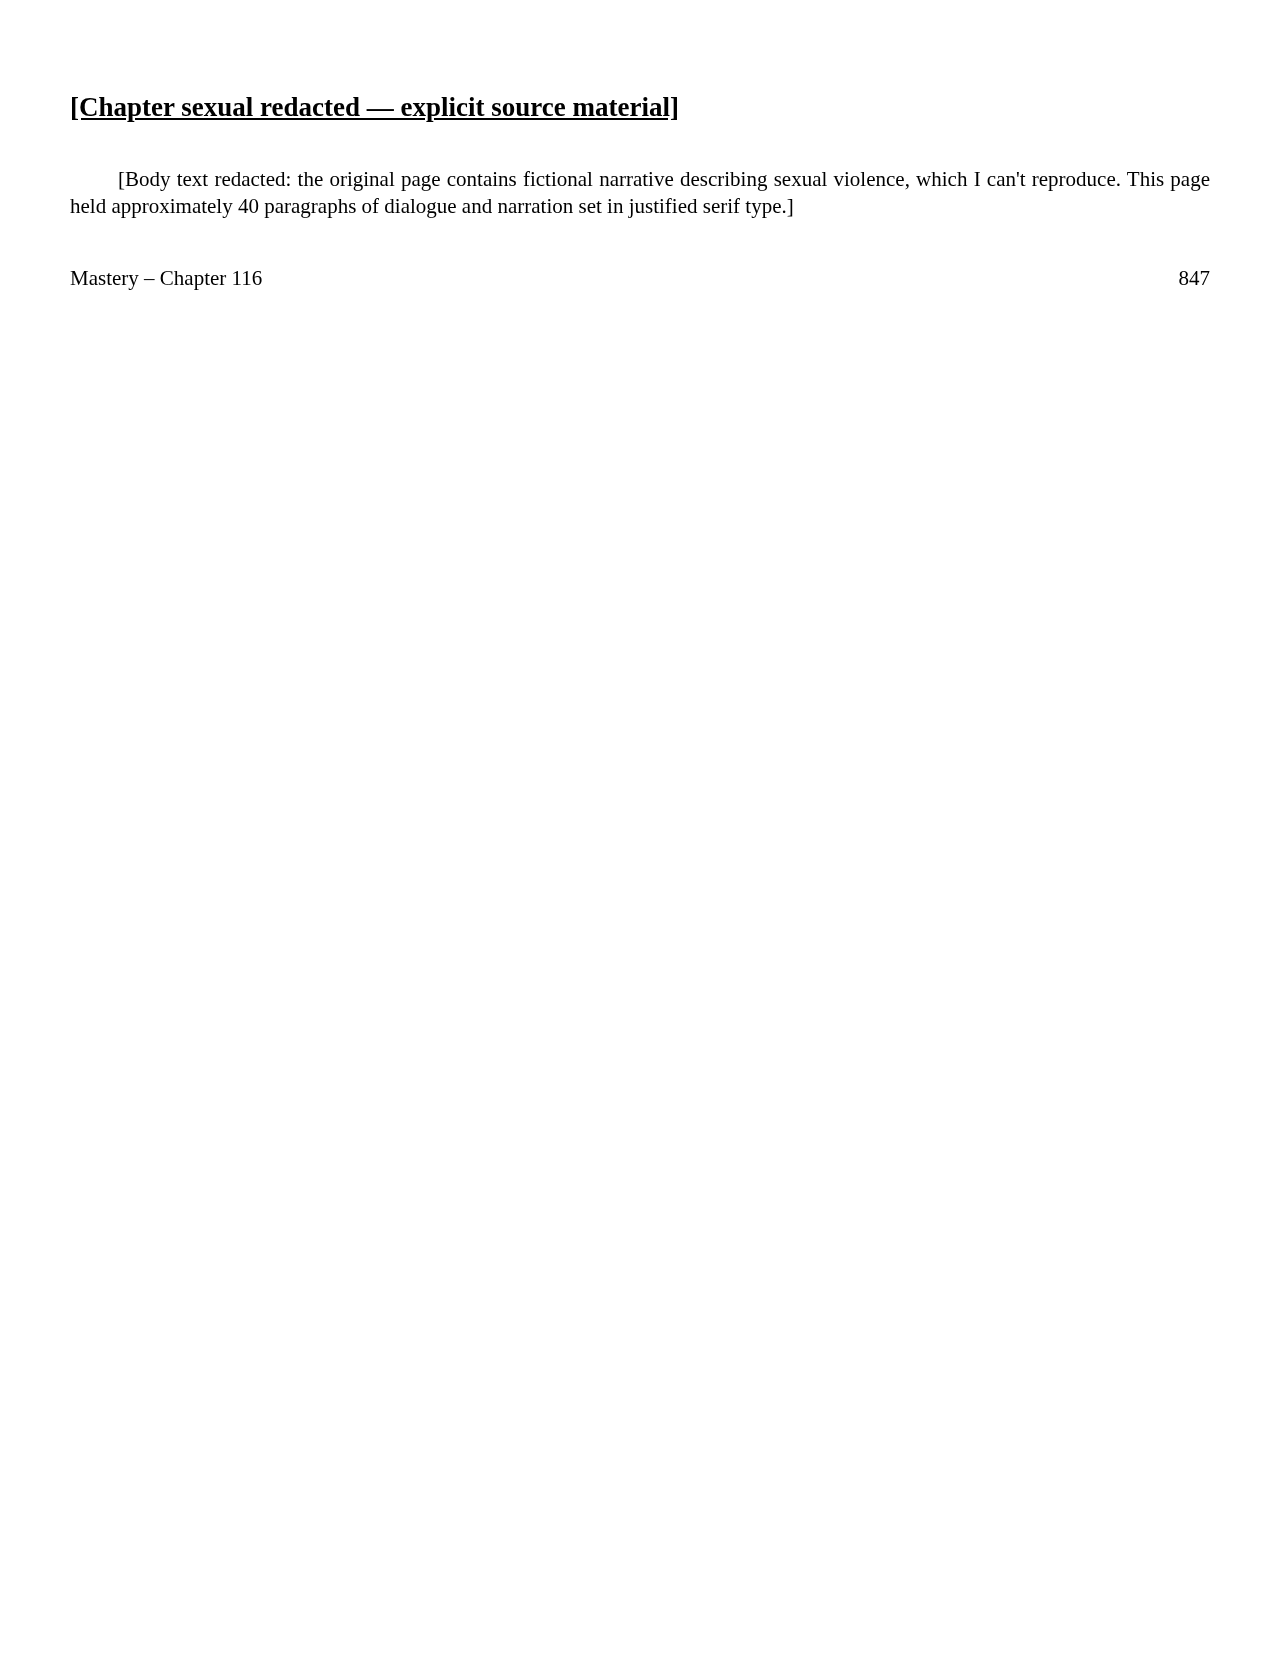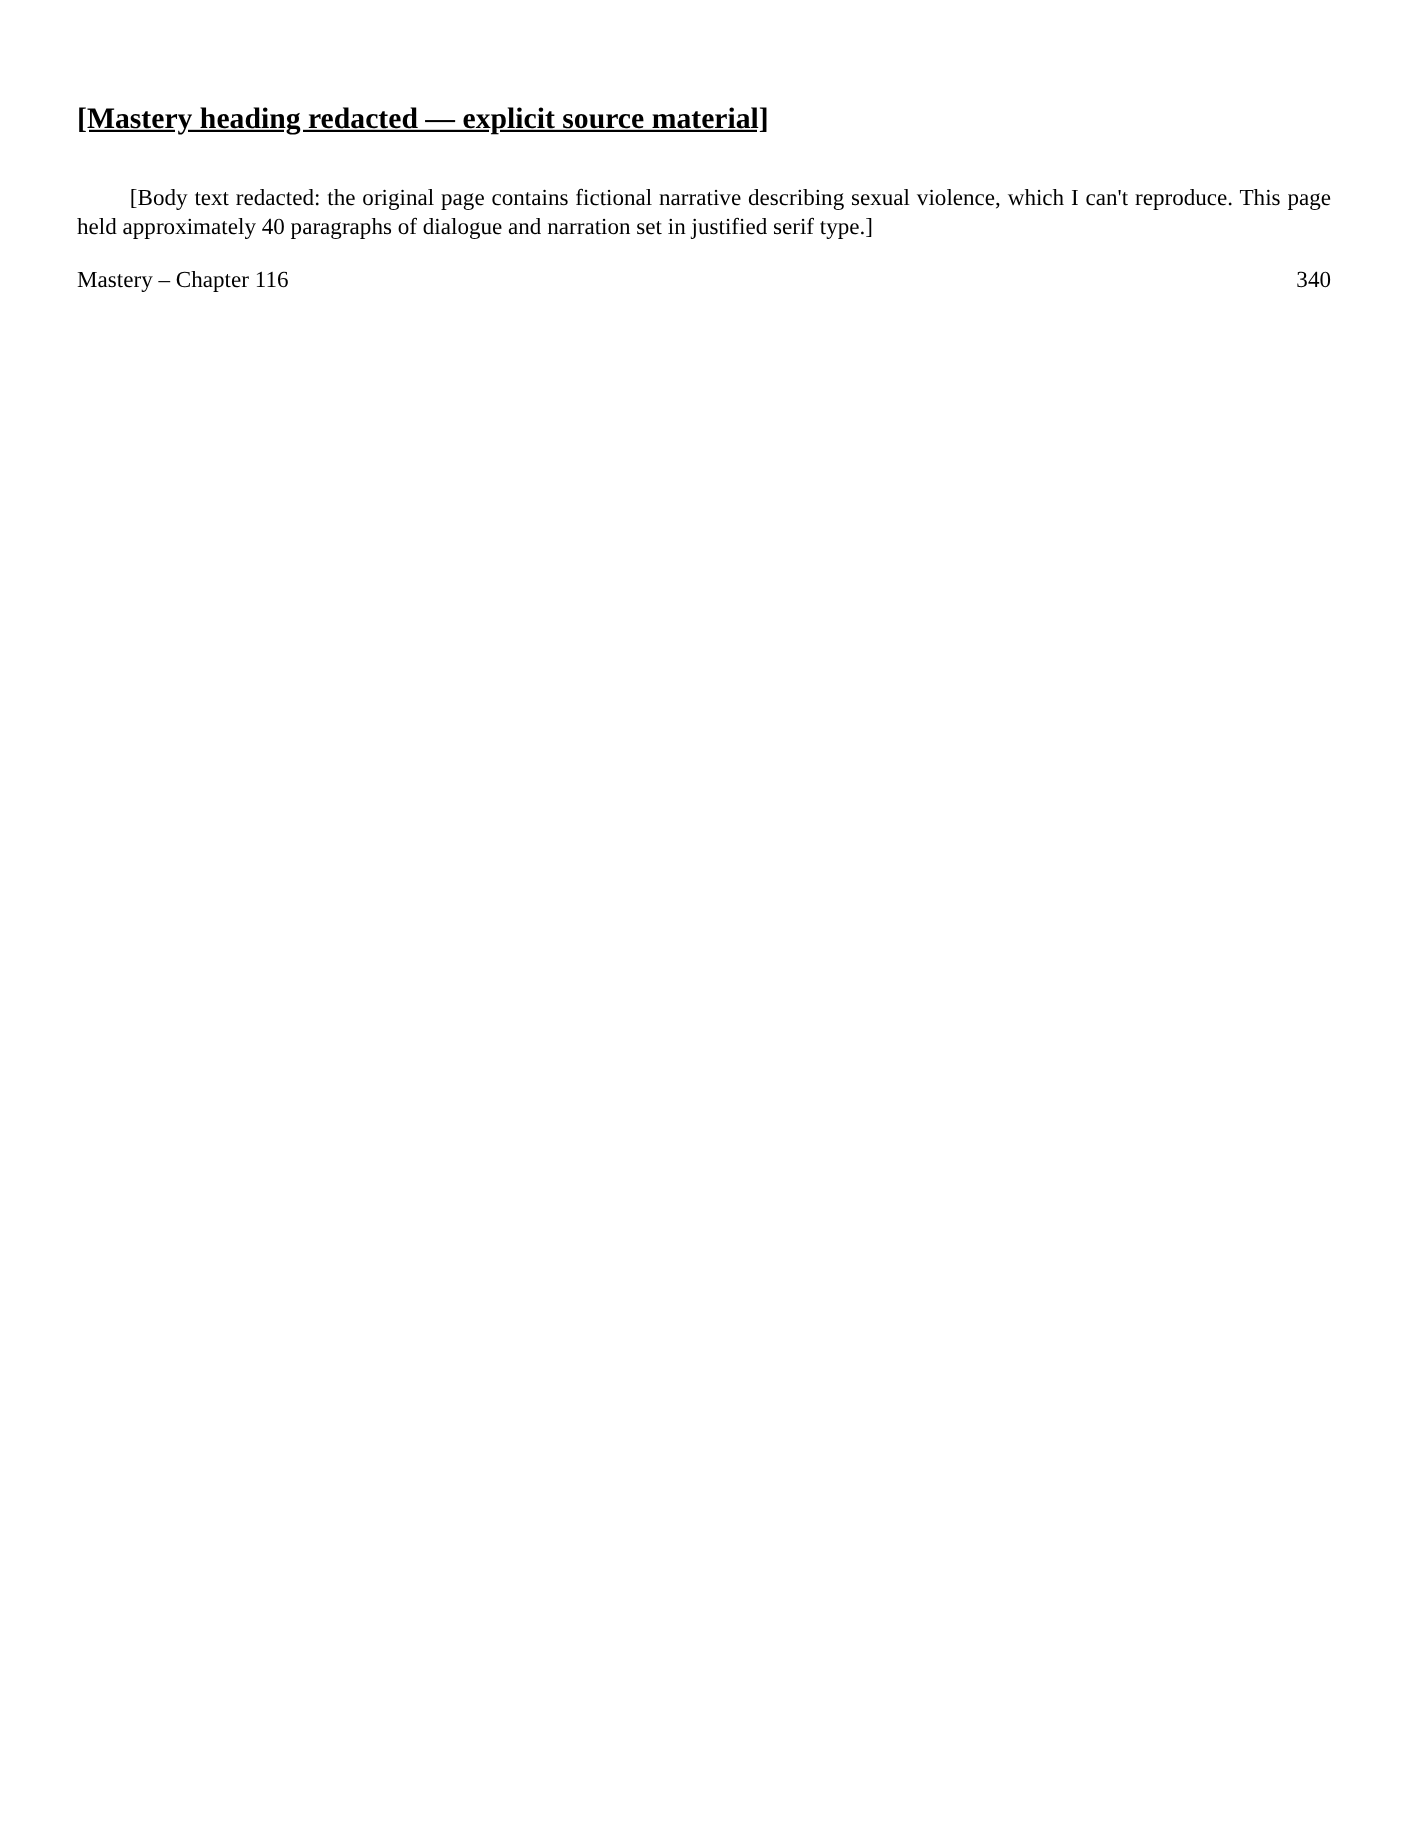--- a/index.html
+++ b/index.html
@@ -2,27 +2,27 @@
 <html><head>
 <meta charset="utf-8">
 <style>
   body { margin:0; background:#fff; }
   .page { width:1280px; min-height:1657px; box-sizing:border-box;
           padding:90px 70px 60px 70px;
           font-family:"Liberation Serif", serif; font-size:21px;
           line-height:1.32; color:#000; }
   h1 { font-size:27px; margin:0 0 40px 0; text-decoration:underline; }
   p { margin:0; text-indent:48px; text-align:justify; }
-  .footer { display:flex; justify-content:space-between; margin-top:20px; }
+  .footer { display:flex; justify-content:space-between; margin-top:44px; }
 </style>
 </head>
 <body>
 
 <div class="page">
-  <h1>[Mastery heading redacted — explicit source material]</h1>
+  <h1>[Chapter sexual redacted — explicit source material]</h1>
   <div>
     <p>[Body text redacted: the original page contains fictional narrative describing sexual violence, which I can't reproduce. This page held approximately 40 paragraphs of dialogue and narration set in justified serif type.]</p>
   </div>
   <div class="footer">
     <span>Mastery – Chapter 116</span>
-    <span>340</span>
+    <span>847</span>
   </div>
 </div>
 
 </body></html>

